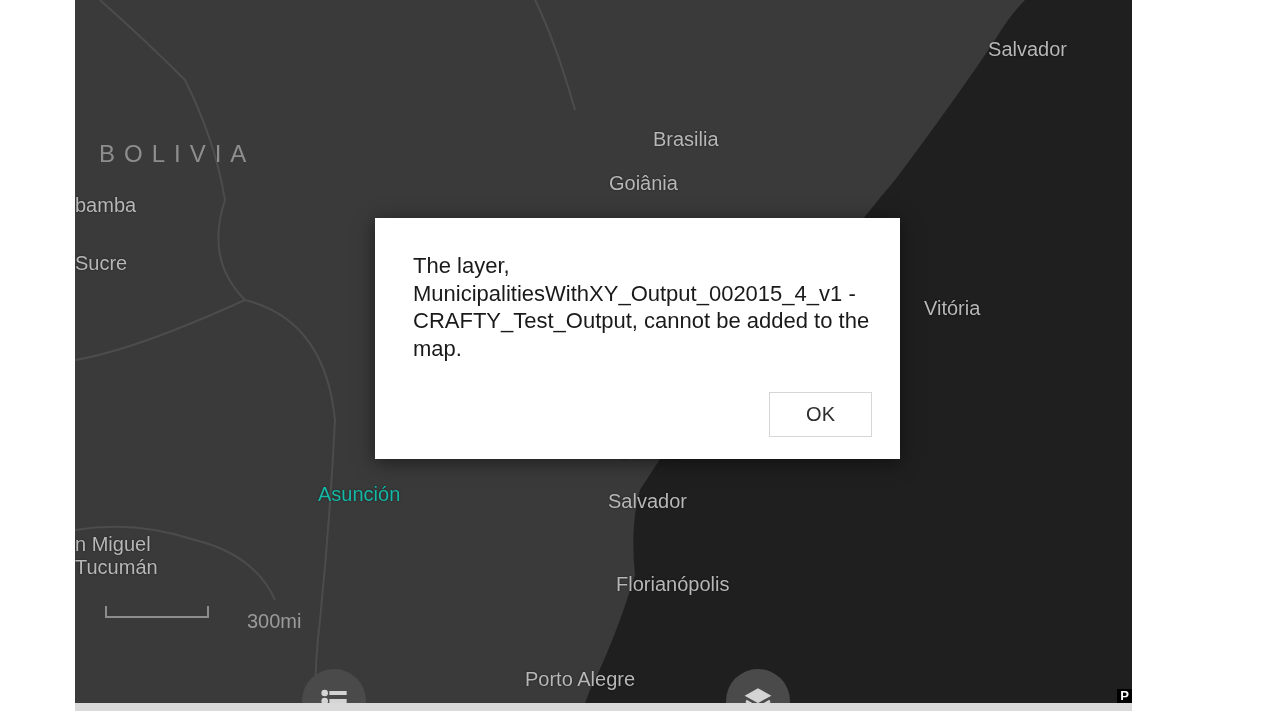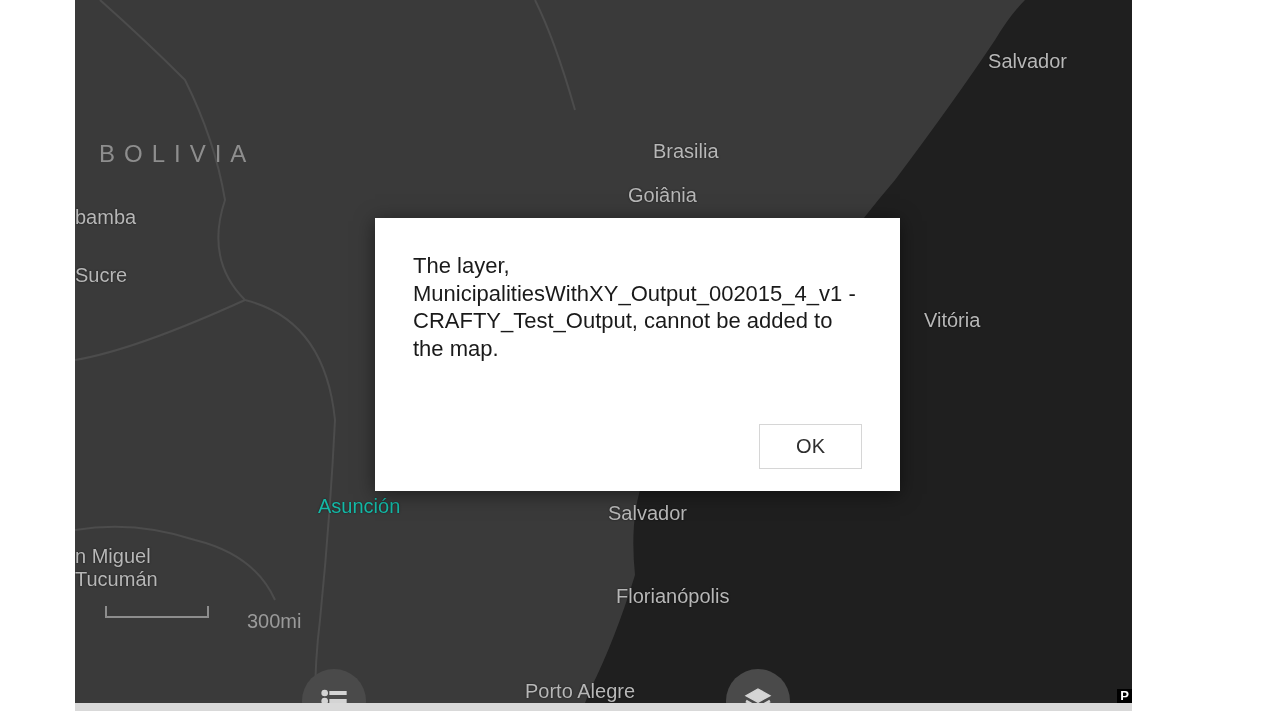--- a/index.html
+++ b/index.html
@@ -26,21 +26,20 @@
     background: #3a3a3a;
     overflow: hidden;
   }
   .map-label {
     position: absolute;
     color: #b7b7b7;
     font-size: 20px;
     white-space: nowrap;
     pointer-events: none;
     text-shadow: 0 0 2px rgba(0,0,0,0.6);
-    margin-top: 12px;
   }
   .map-country {
     position: absolute;
     color: #8e8e8e;
     letter-spacing: 9px;
     font-size: 24px;
     white-space: nowrap;
     pointer-events: none;
   }
   .scale-bar {
@@ -99,42 +98,41 @@
     padding: 0 3px;
     line-height: 14px;
   }
   .dialog {
     position: absolute;
     left: 300px;
     top: 218px;
     width: 525px;
     background: #ffffff;
     box-shadow: 0 3px 18px rgba(0,0,0,0.5);
-    padding: 34px 38px 22px 38px;
+    padding: 34px 28px 22px 38px;
     box-sizing: border-box;
   }
   .dialog-message {
     font-size: 22px;
     color: #1a1a1a;
     line-height: 1.25;
     word-break: break-word;
     margin-bottom: 30px;
   }
   .dialog-actions {
     display: flex;
     justify-content: flex-end;
   }
   .ok-button {
     border: 1px solid #d6d6d6;
     background: #ffffff;
     padding: 10px 36px;
     font-size: 20px;
     color: #2e2e2e;
     cursor: pointer;
-    margin-top: 32px;
   }
 </style>
 </head>
 <body>
 
 <div class="page">
 
   <div class="map-canvas">
 
     <svg width="1057" height="703" style="position:absolute;left:0;top:0">
@@ -145,21 +143,21 @@
       <path d="M170 300 Q250 320 260 420 Q255 520 245 620 Q240 660 240 703" stroke="#4c4c4c" stroke-width="2" fill="none"></path>
       <path d="M0 530 Q60 520 120 540 Q180 555 200 600" stroke="#4c4c4c" stroke-width="2" fill="none"></path>
       <path d="M170 300 Q60 350 0 360" stroke="#4c4c4c" stroke-width="2" fill="none"></path>
       <path d="M460 0 Q480 40 500 110" stroke="#4c4c4c" stroke-width="2" fill="none"></path>
     </svg>
 
     <div class="map-country" style="left:24px;top:140px">BOLIVIA</div>
 
     <div class="map-label" style="right:65px;top:38px">Salvador</div>
     <div class="map-label" style="left:578px;top:128px">Brasilia</div>
-    <div class="map-label" style="left:553px;top:172px">Goiânia</div>
+    <div class="map-label" style="left:534px;top:172px">Goiânia</div>
     <div class="map-label" style="left:0px;top:194px">bamba</div>
     <div class="map-label" style="left:0px;top:252px">Sucre</div>
     <div class="map-label" style="left:755px;top:272px">elo</div>
     <div class="map-label" style="left:755px;top:296px">zonte</div>
     <div class="map-label" style="left:849px;top:297px">Vitória</div>
     <div class="map-label" style="left:755px;top:385px">Rio de</div>
     <div class="map-label" style="left:755px;top:409px">aneiro</div>
     <div class="map-label" style="left:543px;top:441px">Santos</div>
     <div class="map-label" style="left:243px;top:483px;color:#14b8a6">Asunción</div>
     <div class="map-label" style="left:533px;top:490px">Salvador</div>

